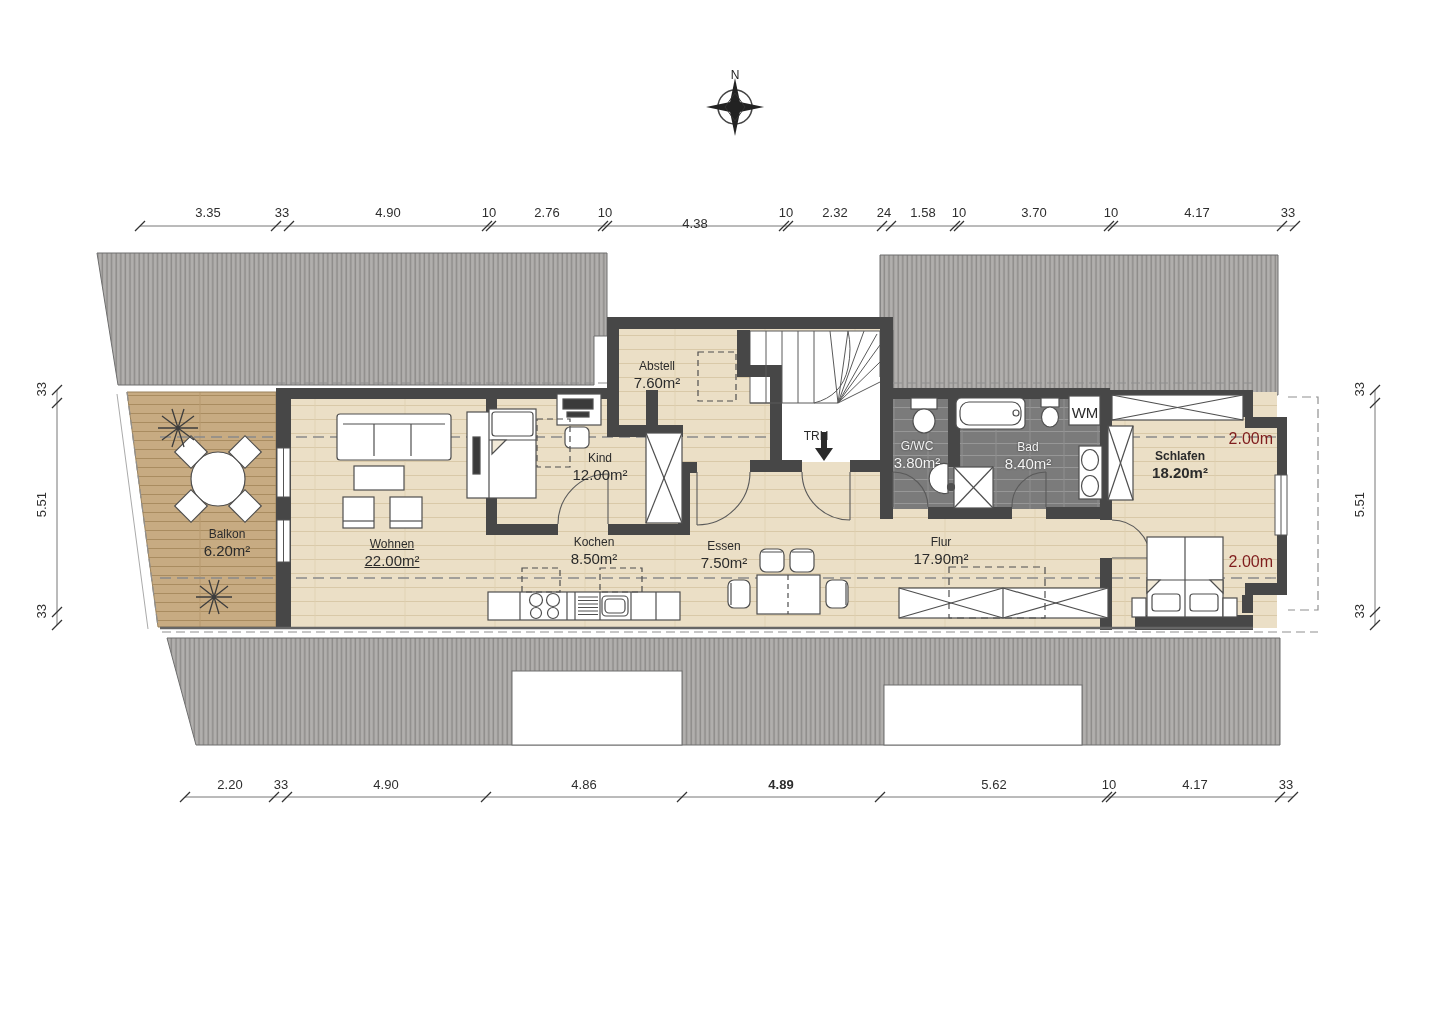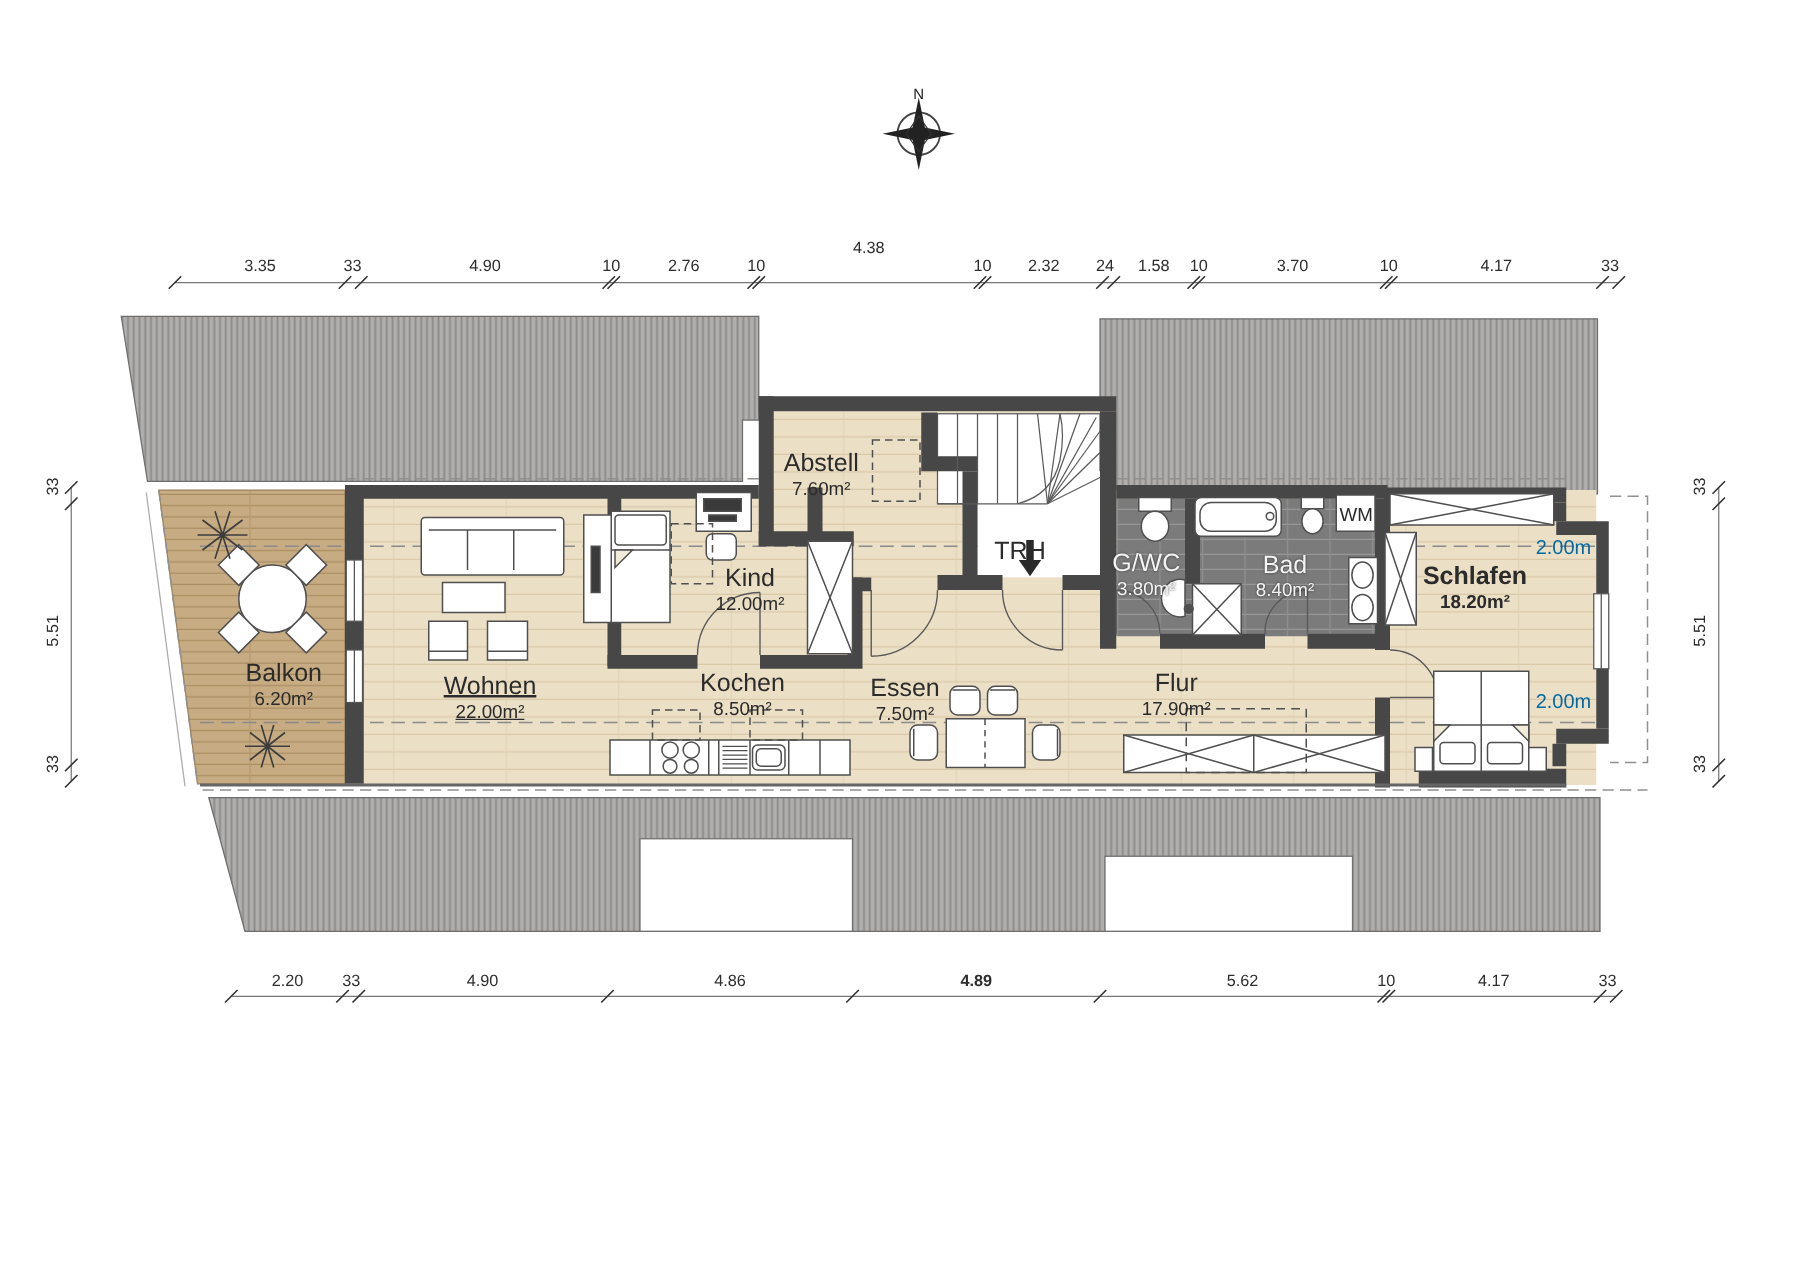--- a/index.html
+++ b/index.html
@@ -1,26 +1,26 @@
 <!DOCTYPE html>
 <html><head>
 <meta charset="utf-8">
 <style>
   html,body{margin:0;padding:0;background:#fff;}
   body{font-family:"Liberation Sans", sans-serif;}
   #plan{position:relative;width:1440px;height:1018px;background:#fff;overflow:hidden;}
   #plan svg{position:absolute;left:0;top:0;}
   .lbl{position:absolute;color:#2b2b2b;text-align:center;transform:translateX(-50%);line-height:1.15;white-space:nowrap;}
-  .lbl .rn{font-size:20px;}
+  .lbl .rn{font-size:12px;}
   .lbl .ra{font-size:15px;}
   .lbl.light{color:#f4f4f4;text-shadow:0 0 2px rgba(40,40,40,.9);}
   .dim{position:absolute;font-size:13px;color:#2e2e2e;transform:translateX(-50%);white-space:nowrap;}
   .dimv{position:absolute;font-size:13px;color:#2e2e2e;writing-mode:vertical-rl;transform:rotate(180deg);white-space:nowrap;}
   .north{position:absolute;font-size:12px;color:#222;transform:translateX(-50%);}
-  .headroom{position:absolute;font-size:16px;color:#0369a1;white-space:nowrap;}
+  .headroom{position:absolute;font-size:16px;color:#7f1d1d;white-space:nowrap;}
   .wm{position:absolute;font-size:15px;color:#2b2b2b;transform:translateX(-50%);}
 </style>
 </head>
 <body>
 
 <div id="plan">
 
 <svg width="1440" height="1018" viewBox="0 0 1440 1018">
   <defs>
     <pattern id="pRoof" width="4.6" height="10" patternUnits="userSpaceOnUse">
@@ -403,21 +403,21 @@
 <div class="wm" style="left:1085px;top:404px;">WM</div>
 <div class="headroom" style="right:167px;top:430px;">2.00m</div>
 <div class="headroom" style="right:167px;top:553px;">2.00m</div>
 
 <div class="dim" style="left:208px;top:205px;">3.35</div>
 <div class="dim" style="left:282px;top:205px;">33</div>
 <div class="dim" style="left:388px;top:205px;">4.90</div>
 <div class="dim" style="left:489px;top:205px;">10</div>
 <div class="dim" style="left:547px;top:205px;">2.76</div>
 <div class="dim" style="left:605px;top:205px;">10</div>
-<div class="dim" style="left:695px;top:190px;">4.38</div>
+<div class="dim" style="left:695px;top:216px;">4.38</div>
 <div class="dim" style="left:786px;top:205px;">10</div>
 <div class="dim" style="left:835px;top:205px;">2.32</div>
 <div class="dim" style="left:884px;top:205px;">24</div>
 <div class="dim" style="left:923px;top:205px;">1.58</div>
 <div class="dim" style="left:959px;top:205px;">10</div>
 <div class="dim" style="left:1034px;top:205px;">3.70</div>
 <div class="dim" style="left:1111px;top:205px;">10</div>
 <div class="dim" style="left:1197px;top:205px;">4.17</div>
 <div class="dim" style="left:1288px;top:205px;">33</div>
 

